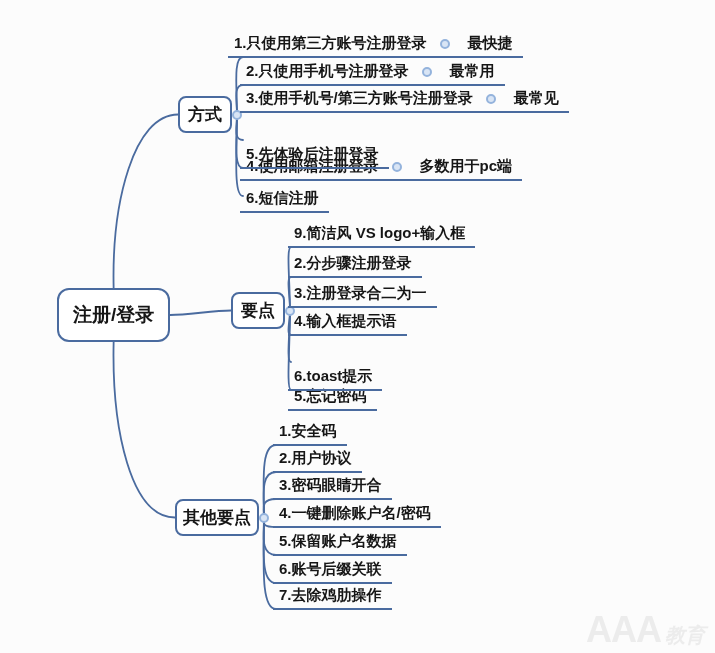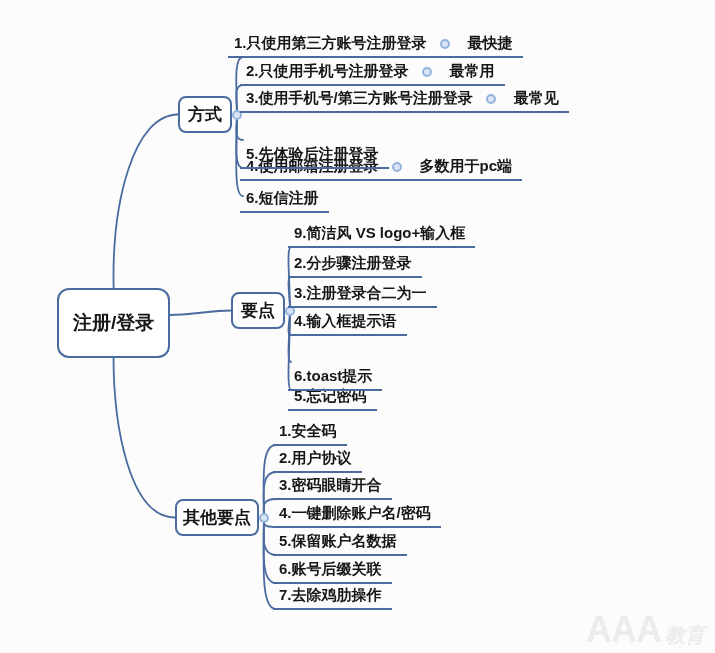--- a/index.html
+++ b/index.html
@@ -42,21 +42,21 @@
   }
   .cdot{
     position:absolute;right:-12px;top:50%;margin-top:-5px;
     width:10px;height:10px;border-radius:50%;box-sizing:border-box;
     background:var(--dotfill);border:2px solid var(--dotborder);
   }
   #root-node{
     position:absolute;display:flex;align-items:center;
     background:#fff;border:2px solid var(--line);border-radius:12px;
     font-size:19px;font-weight:700;color:var(--text);
-    padding:20px 14px;
+    padding:12px 14px;
   }
 
   
   #watermark{
     position:absolute;right:10px;bottom:2px;display:flex;align-items:baseline;
     user-select:none;
   }
   #watermark .wm-main{
     font-size:36px;font-weight:900;color:var(--wm);letter-spacing:-1px;
   }

